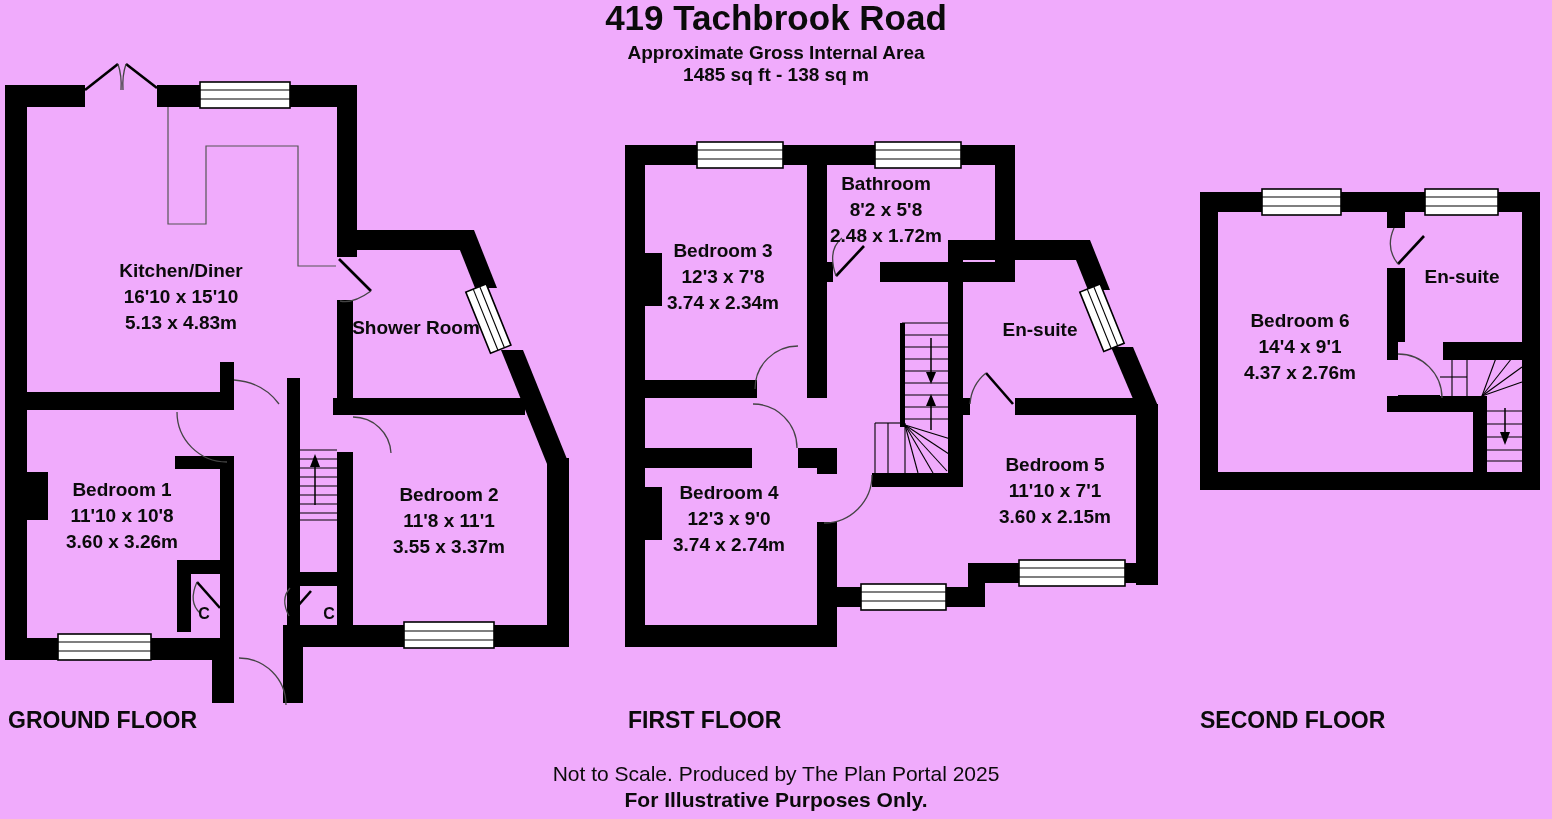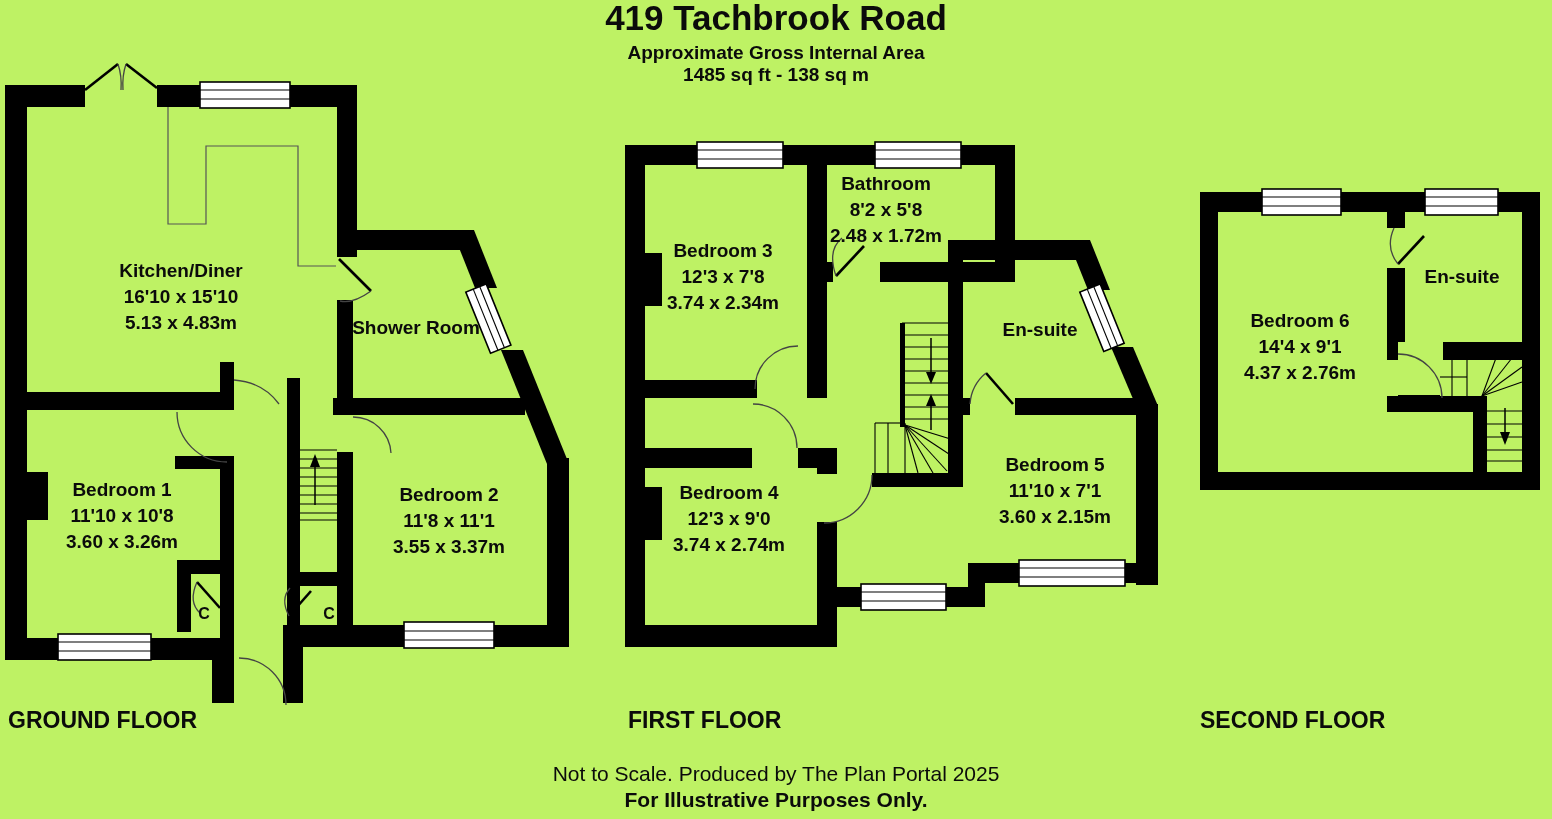--- a/index.html
+++ b/index.html
@@ -1,16 +1,16 @@
 <!DOCTYPE html>
 <html><head>
 <meta charset="utf-8">
 <style>
   html,body{margin:0;padding:0;background:#ffffff;}
-  .page{position:relative;width:1552px;height:819px;background:#bef264;overflow:hidden;}
+  .page{position:relative;width:1552px;height:819px;background:#f0abfc;overflow:hidden;}
   svg text{font-family:"Liberation Sans",sans-serif;font-weight:700;fill:#0b0b0b;}
   .w{fill:#000;}
   .win{fill:#fff;stroke:#000;stroke-width:1.6;}
   .t{stroke:#000;stroke-width:1.1;fill:none;}
   .cnt{stroke:#555;stroke-width:1.2;fill:none;}
   .arc{stroke:#444;stroke-width:1.3;fill:none;}
   .leaf{stroke:#000;stroke-width:2.6;fill:none;}
   .leaf-thin{stroke:#000;stroke-width:1.8;fill:none;}
   .ah{fill:#000;}
   .room{font-size:19px;text-anchor:middle;}

